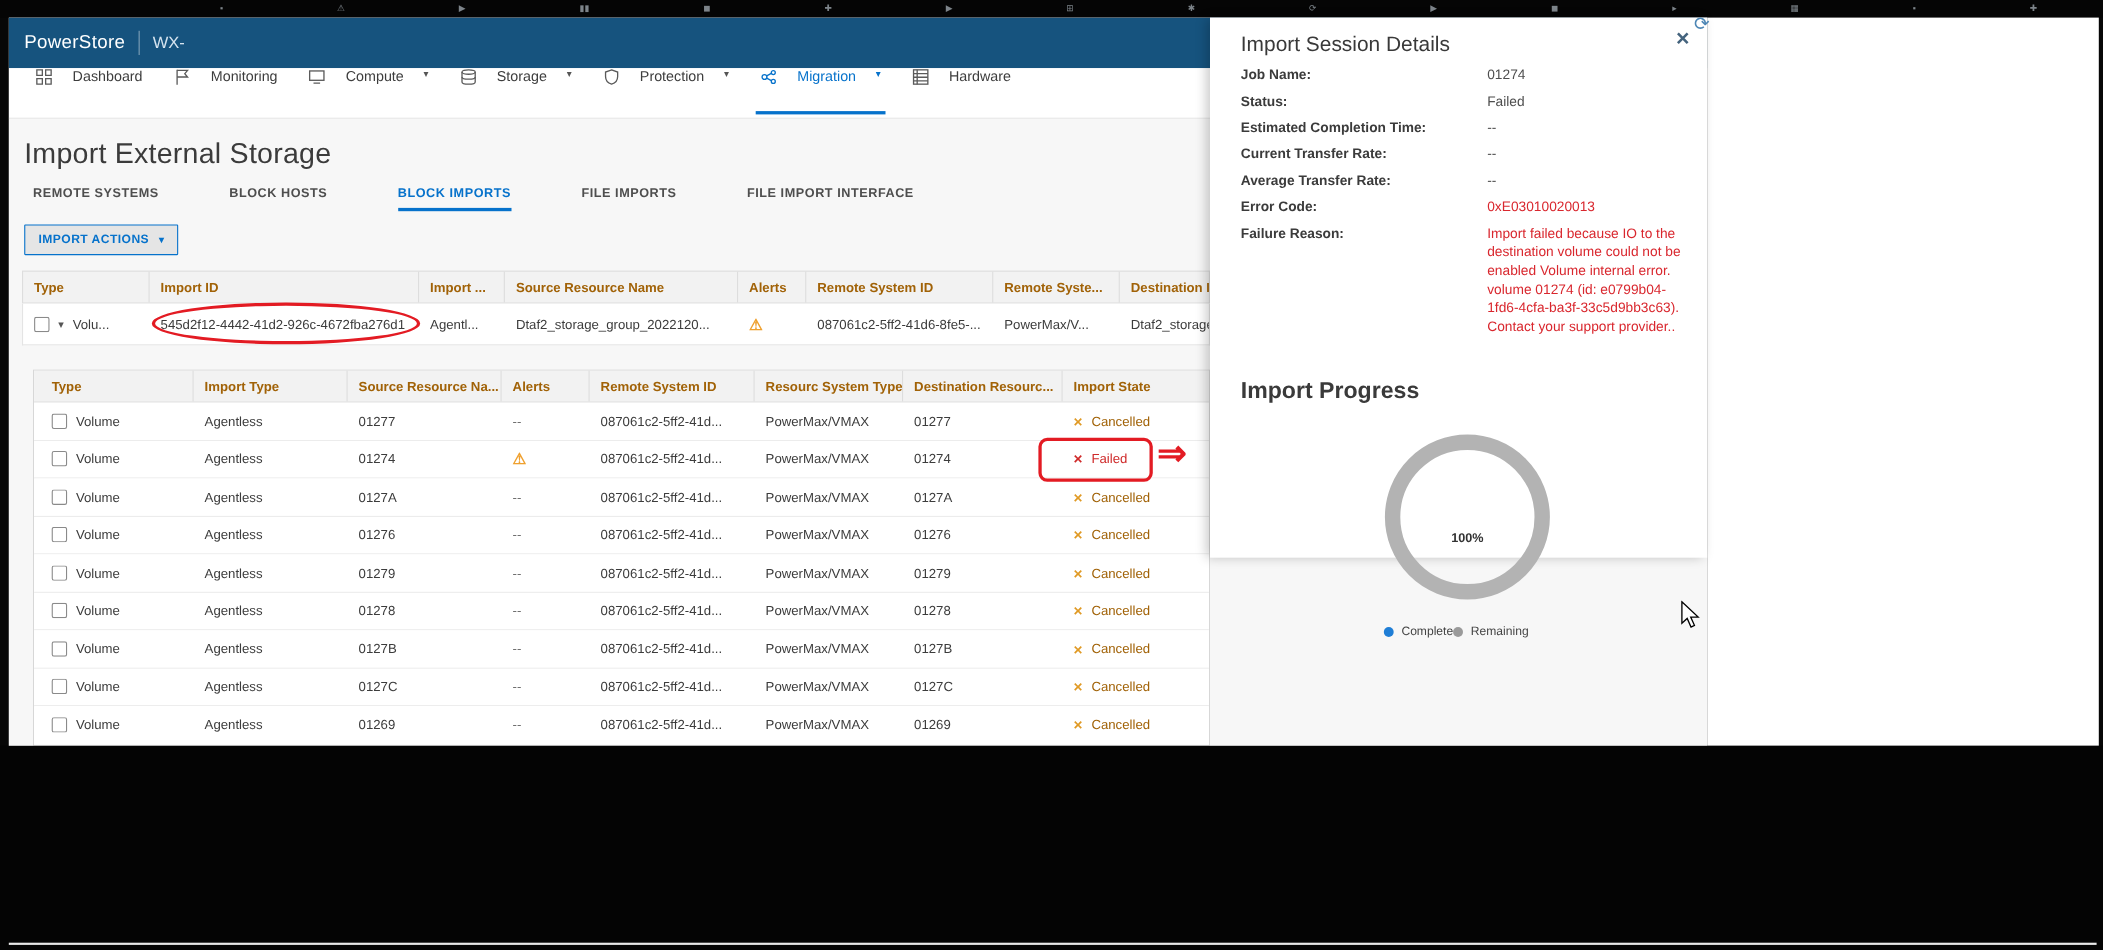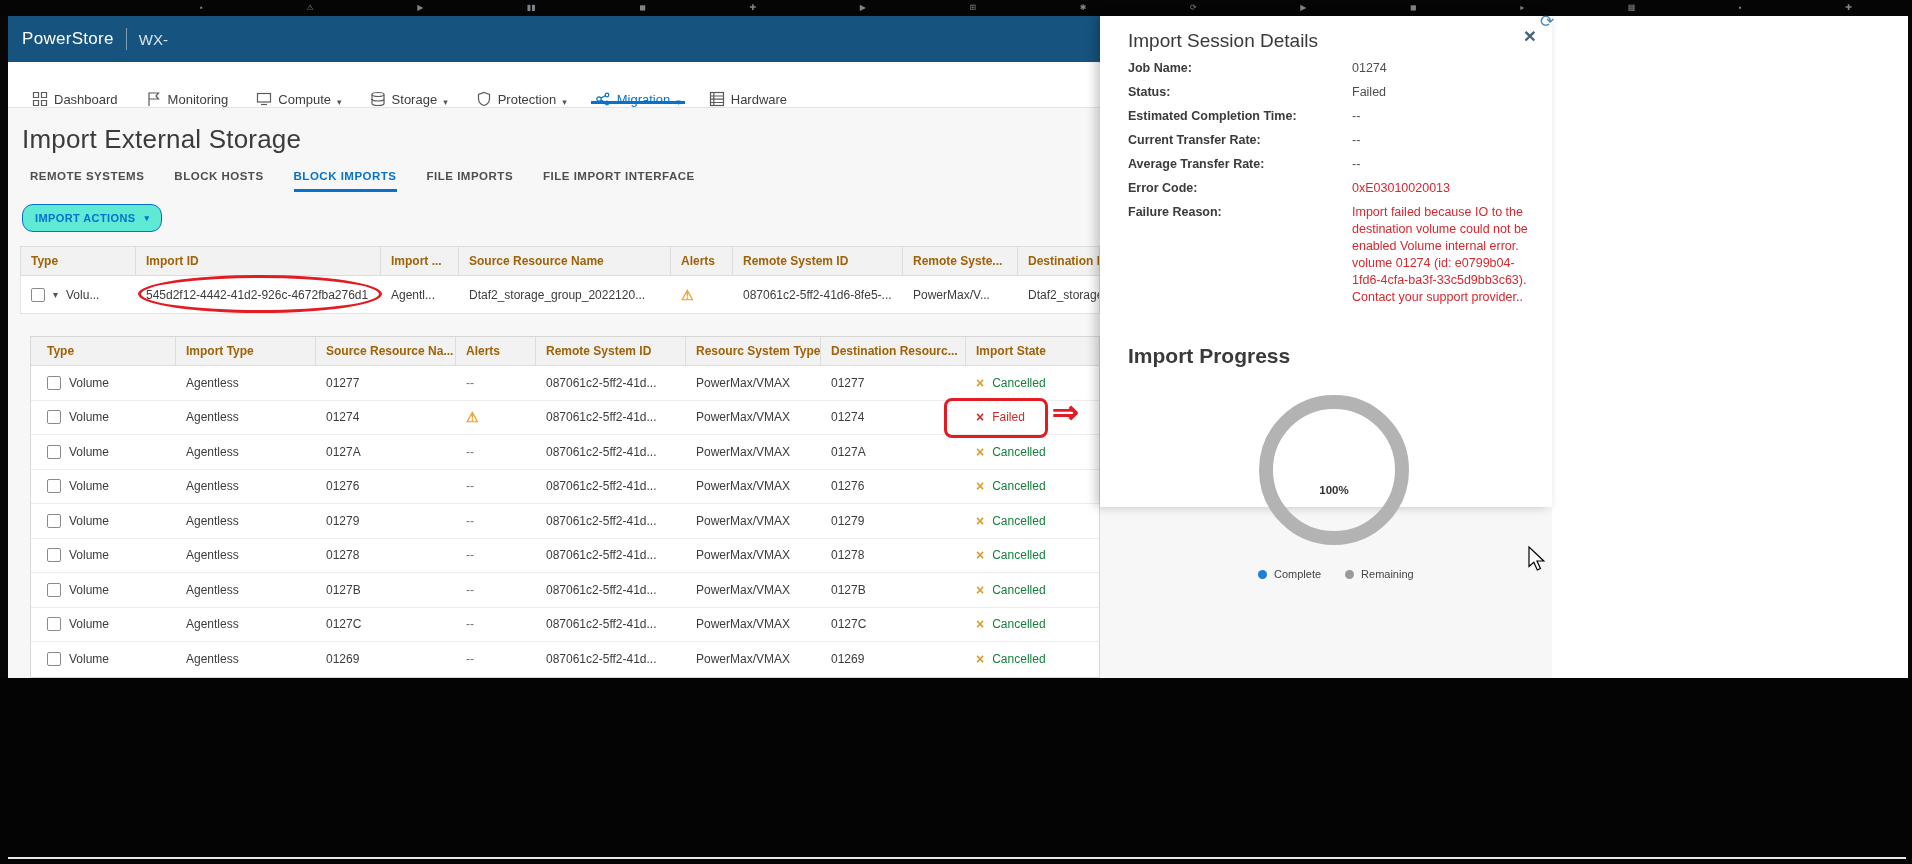--- a/index.html
+++ b/index.html
@@ -17,34 +17,34 @@
   .bottom-line{position:absolute;left:8px;top:857px;width:1898px;height:2px;background:#e9e9e9}
 
   
   .app{position:absolute;left:8px;top:16px;width:1544px;height:788px;background:#fff;overflow:hidden}
   .app-header{position:absolute;left:0;top:0;width:100%;height:46px;background:#16537e;display:flex;align-items:center;padding:0 14px;gap:12px}
   .brand{color:#fff;font-size:17px;letter-spacing:.3px}
   .brand-divider{width:1px;height:22px;background:rgba(255,255,255,.45)}
   .cluster{color:#d6e4ef;font-size:15px}
 
   .nav{position:absolute;left:0;top:46px;width:100%;height:46px;background:#fff;border-bottom:1px solid #e3e3e3;display:flex;align-items:stretch;padding:0 10px}
-  .nav-item{display:flex;align-items:flex-end;gap:6px;padding:0 14px;font-size:13px;color:#3d3d3d;position:relative;cursor:pointer;white-space:nowrap}
+  .nav-item{display:flex;align-items:flex-start;gap:18px;padding:0 14px;font-size:13px;color:#3d3d3d;position:relative;cursor:pointer;white-space:nowrap}
   .nav-icon{width:16px;height:16px;color:#5a5a5a;display:inline-flex}
   .nav-icon svg{width:16px;height:16px}
   .nav-item .caret{font-size:9px;color:#555}
   .nav-item.active,.nav-item.active .nav-icon,.nav-item.active .caret{color:#0672cb}
   .nav-item.active::after{content:"";position:absolute;left:10px;right:10px;bottom:3px;height:3px;background:#0672cb}
 
   .content{position:absolute;left:0;top:92px;width:100%;height:570px;background:#f7f7f7}
   .page-title{position:absolute;left:14px;top:16px;font-size:26px;font-weight:400;color:#3b3b3b;letter-spacing:.2px}
-  .tabs{position:absolute;left:22px;top:62px;display:flex;gap:30px}
+  .tabs{position:absolute;left:22px;top:62px;display:flex;gap:64px}
   .tab{font-size:11.5px;font-weight:700;letter-spacing:.5px;color:#4e4e4e;padding-bottom:7px;cursor:pointer;white-space:nowrap}
   .tab.active{color:#0672cb;border-bottom:3px solid #0672cb}
 
-  .btn-import{position:absolute;left:14px;top:96px;height:28px;padding:0 12px;background:#5eead4;border:1px solid #0672cb;color:#0672cb;font-size:11px;font-weight:700;letter-spacing:.4px;display:flex;align-items:center;gap:9px;border-radius:11px;cursor:pointer}
+  .btn-import{position:absolute;left:14px;top:96px;height:28px;padding:0 12px;background:#e5e5e5;border:1px solid #0672cb;color:#0672cb;font-size:11px;font-weight:700;letter-spacing:.4px;display:flex;align-items:center;gap:9px;border-radius:1px;cursor:pointer}
   .btn-import .caret{font-size:9px}
 
   
   .table{position:absolute;background:#fff}
   .outer-table{left:12px;top:138px;width:1080px}
   .child-table{left:22px;top:228px;width:1070px;border:1px solid #d7d7d7;background:#fff}
   .thead{display:flex;background:#f2f2f2;border:1px solid #ddd;height:30px;align-items:stretch}
   .child-table .thead{border:none;border-bottom:1px solid #ddd;height:29px}
   .th{font-size:12px;font-weight:700;color:#a16207;padding:0 10px;display:flex;align-items:center;border-right:1px solid #ddd;overflow:hidden;white-space:nowrap}
   .th:last-child{border-right:none}
@@ -53,21 +53,21 @@
   .crow:last-child{border-bottom:none}
   .td{font-size:12px;color:#3c3c3c;padding:0 10px;display:flex;align-items:center;gap:8px;overflow:hidden;white-space:nowrap}
   .pc0{width:115px}.pc1{width:245px}.pc2{width:78px}.pc3{width:212px}.pc4{width:62px}.pc5{width:170px}.pc6{width:115px}.pc7{flex:1}
   .cc0{width:145px;padding-left:16px}.cc1{width:140px}.cc2{width:140px}.cc3{width:80px}.cc4{width:150px}.cc5{width:135px}.cc6{width:145px}.cc7{flex:1}
   .checkbox{width:14px;height:14px;border:1px solid #8a8a8a;border-radius:2px;background:#fff;flex:none;cursor:pointer}
   .expander{color:#555;font-size:10px;cursor:pointer}
   .warn{color:#efa02e;font-size:14px;font-weight:700}
   .dash{color:#707070}
   .x-glyph{font-weight:700;font-size:14px;line-height:1}
   .state-cancelled .x-glyph{color:#e09a25}
-  .state-cancelled .state-label{color:#15803d}
+  .state-cancelled .state-label{color:#a16207}
   .state-failed .x-glyph{color:#cf2a2a}
   .state-failed .state-label{color:#cf2a2a}
   .state-label{font-size:12px}
 
   
   .annot{position:absolute;pointer-events:none}
   .annot-ellipse{left:130px;top:259px;width:244px;height:38px;border:3px solid #e31b23;border-radius:50%}
   .annot-rect{left:936px;top:382px;width:104px;height:40px;border:3px solid #e31b23;border-radius:8px}
   .annot-arrow{left:1044px;top:380px;font-size:32px;font-weight:700;color:#e31b23;line-height:1}
 
@@ -76,21 +76,21 @@
   .panel-title{position:absolute;left:28px;top:14px;font-size:19px;color:#393939;font-weight:400}
   .panel-close{position:absolute;right:16px;top:9px;font-size:21px;color:#44637d;font-weight:700;cursor:pointer;line-height:1}
   .fields{position:absolute;left:28px;top:44px;width:402px;display:flex;flex-direction:column;gap:7px}
   .field{display:flex;font-size:12.5px;line-height:17px}
   .flabel{width:224px;font-weight:700;color:#3b3b3b;flex:none}
   .fvalue{color:#4e4e4e;width:178px}
   .fvalue.error{color:#d9272e}
   .progress-title{position:absolute;left:28px;top:328px;font-size:21px;color:#3a3a3a;font-weight:700}
   .donut{position:absolute;left:159px;top:379px;width:150px;height:150px;border:14px solid #b3b3b3;border-radius:50%}
   .donut .pct{position:absolute;left:50%;top:66%;transform:translate(-50%,-50%);font-size:11.5px;font-weight:700;color:#333}
-  .legend{position:absolute;left:158px;top:552px;display:flex;gap:24px}
+  .legend{position:absolute;left:158px;top:552px;display:flex;}
   .legend-item{display:flex;align-items:center;gap:7px;font-size:11px;color:#444}
   .legend-dot{width:9px;height:9px;border-radius:50%;flex:none}
 
   .spinner{position:absolute;left:1540px;top:13px;font-size:17px;color:#4d86b5;line-height:1}
   .cursor{position:absolute;left:1528px;top:546px}
 </style>
 </head>
 <body>
 
 <div class="stage">

